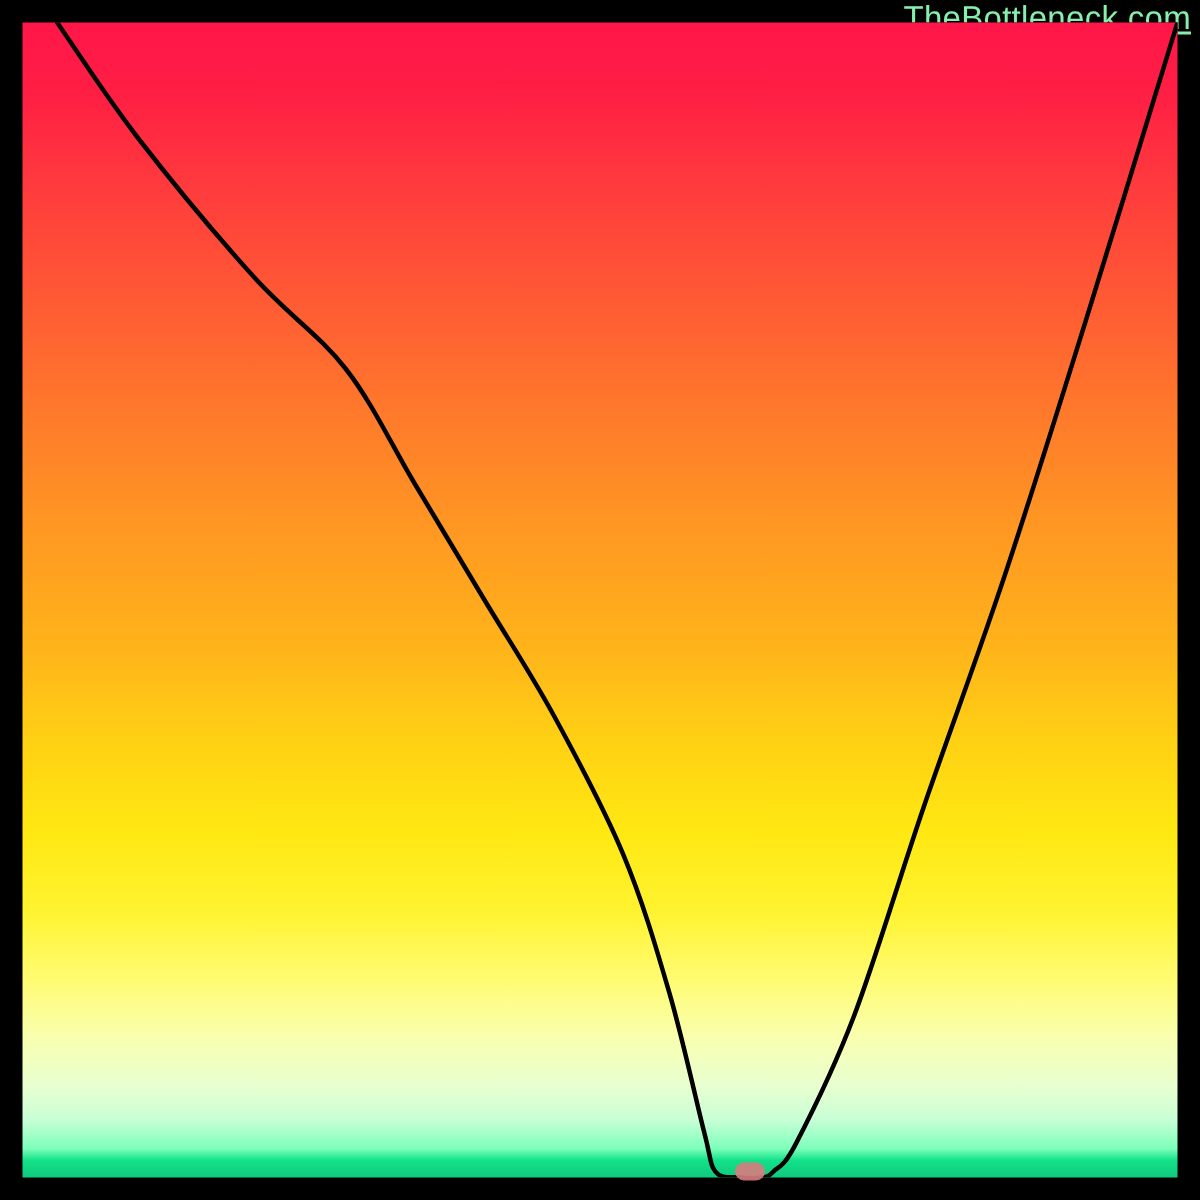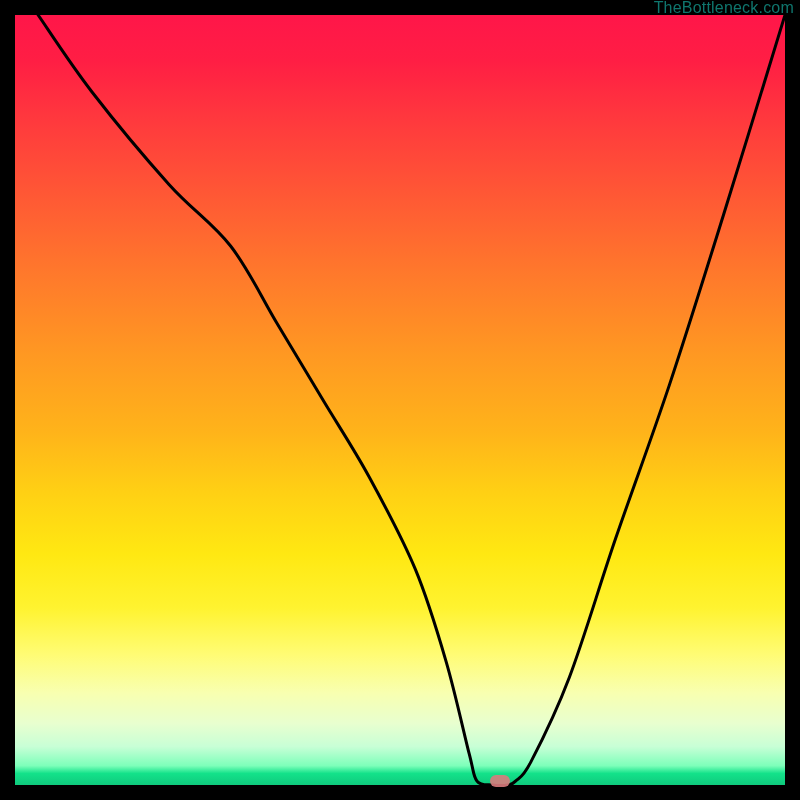--- a/index.html
+++ b/index.html
@@ -64,25 +64,26 @@
     width: 20px;
     height: 12px;
     border-radius: 6px;
     background: #d97b7d;
     opacity: 0.9;
   }
   .watermark {
     position: absolute;
     top: -1px;
     right: 6px;
-    color: #0f766e;
-    font-size: 16px;
+    color: #86efac;
+    font-size: 22px;
     font-weight: 500;
     letter-spacing: 0.2px;
     user-select: none;
+    text-decoration: underline;
   }
 </style>
 </head>
 <body>
 
 <div class="stage">
 
   <div class="watermark">TheBottleneck.com</div>
 
   <div class="frame">

